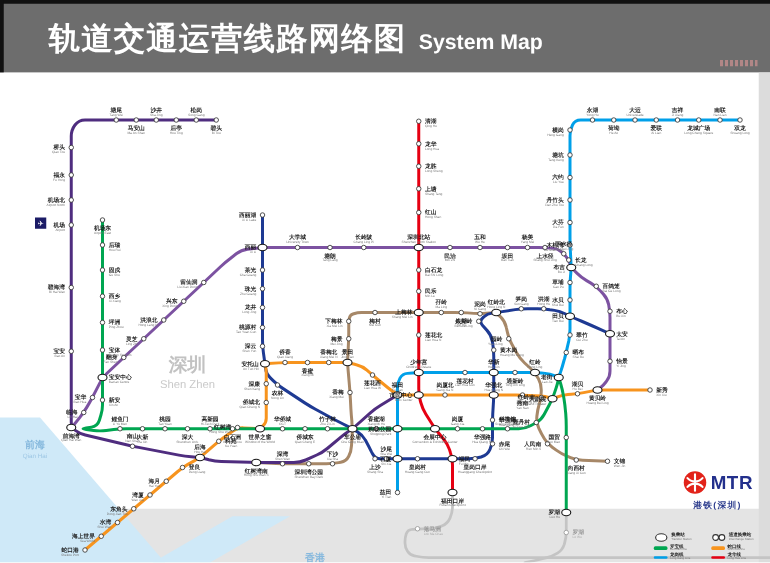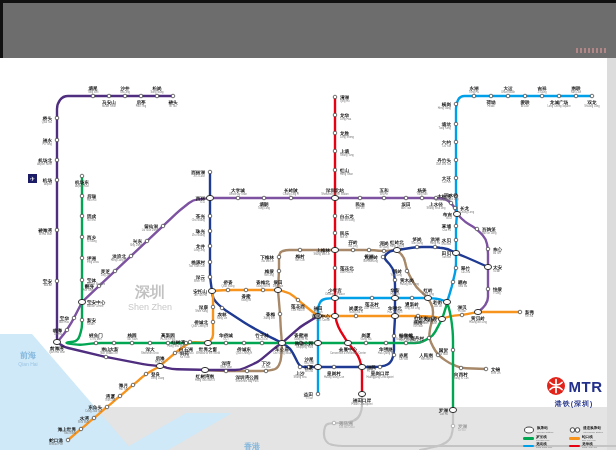--- a/index.html
+++ b/index.html
@@ -28,20 +28,22 @@
   .lg-cn{font-size:3.6px;color:#222;font-weight:bold;}
   .lg-en{font-size:2.3px;color:#777;}
   .lg-swatch{width:11px;height:2.6px;border-radius:1.3px;flex:0 0 auto;}
 </style>
 </head>
 <body>
 
 <div class="stage">
 
   <div class="hdr">
+    <span class="t-cn">轨道交通运营线路网络图</span>
+    <span class="t-en">System Map</span>
     <span class="wm"></span>
   </div>
 
   <svg class="map" id="mapsvg" width="616" height="392" viewBox="0 0 616 392">
       <rect x="0" y="0" width="616" height="392" fill="#ffffff"></rect>
       <rect x="0" y="349" width="616" height="45" fill="#e4e4e4"></rect>
       <rect x="607" y="0" width="9" height="392" fill="#dcdcdc"></rect>
       <polygon points="0,276 32,276 132,392 0,392" fill="#cfe9f8"></polygon>
       <polygon points="122,392 186,355 232,355 168,392" fill="#cfe9f8"></polygon>
       <text x="150" y="239" font-size="15" fill="#c2c2c2" text-anchor="middle" font-weight="bold">深圳</text>

